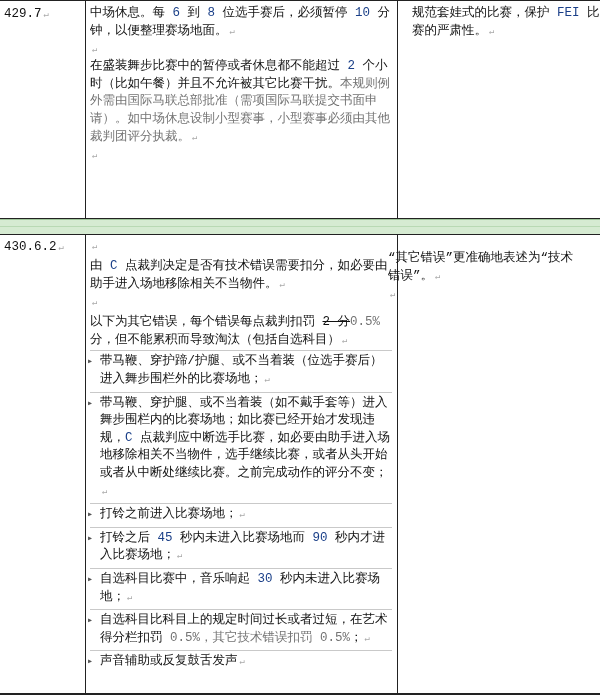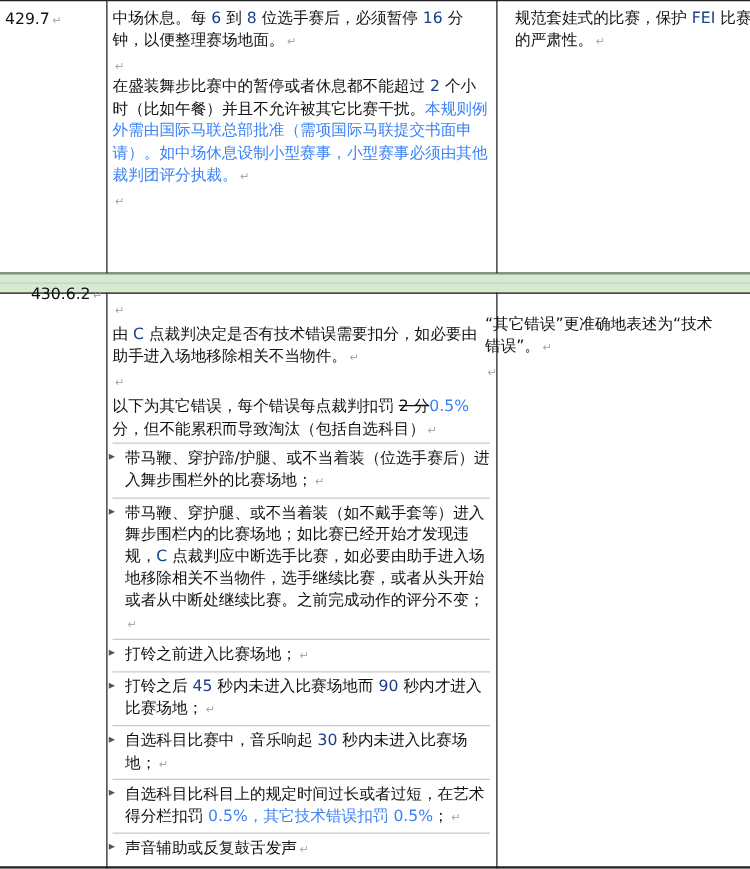--- a/index.html
+++ b/index.html
@@ -1,35 +1,35 @@
 <!DOCTYPE html>
 <html><head>
   <meta charset="utf-8">
   <style>
     html, body { margin: 0; padding: 0; background: #ffffff; }
     body {
       width: 600px; height: 695px; overflow: hidden; position: relative;
       font-family: "DejaVu Sans", "Liberation Sans", sans-serif;
       font-size: 12.5px; color: #111;
     }
-    .doc { position: absolute; left: 0; top: 0; width: 524px; height: 695px; }
+    .doc { position: absolute; left: 0; top: 0; width: 524px; height: 695px; font-family: Liberation Mono, monospace; }
     .vline { position: absolute; background: #222; width: 1px; }
     .hline { position: absolute; background: #222; height: 1px; left: 0; width: 600px; }
     .sep-band {
       position: absolute; left: 0; width: 600px; top: 219px; height: 14px;
       background: #d6ebd2;
       border-top: 1px solid #9fc69a; border-bottom: 1px solid #9fc69a;
     }
     .sep-band::after {
       content: ""; position: absolute; left: 0; right: 0; top: 6px; height: 1px; background: #b9d9b4;
     }
     .cell { position: absolute; line-height: 17.6px; }
     .cell p { margin: 0; }
     .num { color: #1a3f88; }
-    .red { color: #3b82f6; }
+    .red { color: #737373; }
     .strike { text-decoration: line-through; }
     .mark { color: #aaa; font-size: 9px; margin-left: 2px; }
     .blank { height: 17px; }
     .bullet-box {
       border-top: 1px solid #c9c9c9;
       padding: 2px 0 2px 0;
       position: relative;
     }
     .bullet-box .arrow { position: absolute; left: -3px; top: 2px; color: #555; font-size: 10px; }
     .bullet-box .txt { padding-left: 10px; display: block; }
@@ -50,31 +50,31 @@
   <div class="hline" style="top:234px;"></div>
   <div class="vline" style="left:85px; top:234px; height:461px;"></div>
   <div class="vline" style="left:397px; top:234px; height:461px;"></div>
   <div class="hline" style="top:693px; height:2px;"></div>
 
   <div class="cell" style="left:4px; top:6px; width:78px;">
     <span>429.7</span><span class="mark">↵</span>
   </div>
 
   <div class="cell" style="left:90px; top:5px; width:302px;">
-    <p><span>中场休息。每 </span><span class="num">6</span><span> 到 </span><span class="num">8</span><span> 位选手赛后，必须暂停 </span><span class="num">16</span><span> 分钟，以便整理赛场地面。</span><span class="mark">↵</span></p>
+    <p><span>中场休息。每 </span><span class="num">6</span><span> 到 </span><span class="num">8</span><span> 位选手赛后，必须暂停 </span><span class="num">10</span><span> 分钟，以便整理赛场地面。</span><span class="mark">↵</span></p>
     <p class="blank"><span class="mark">↵</span></p>
     <p><span>在盛装舞步比赛中的暂停或者休息都不能超过 </span><span class="num">2</span><span> 个小时（比如午餐）并且不允许被其它比赛干扰。</span><span class="red">本规则例外需由国际马联总部批准（需项国际马联提交书面申请）。如中场休息设制小型赛事，小型赛事必须由其他裁判团评分执裁。</span><span class="mark">↵</span></p>
     <p class="blank"><span class="mark">↵</span></p>
   </div>
 
   <div class="cell" style="left:412px; top:5px; width:194px;">
     <p><span>规范套娃式的比赛，保护 </span><span class="num">FEI</span><span> 比赛的严肃性。</span><span class="mark">↵</span></p>
   </div>
 
-  <div class="cell" style="left:4px; top:226px; width:78px;text-align:right;">
+  <div class="cell" style="left:4px; top:239px; width:78px;">
     <span>430.6.2</span><span class="mark">↵</span>
   </div>
 
   <div class="cell" style="left:90px; top:238px; width:302px;">
     <p class="blank" style="height:20px;"><span class="mark">↵</span></p>
     <p><span>由 </span><span class="num">C</span><span> 点裁判决定是否有技术错误需要扣分，如必要由助手进入场地移除相关不当物件。</span><span class="mark">↵</span></p>
     <p class="blank" style="height:20px;"><span class="mark">↵</span></p>
     <p><span>以下为其它错误，每个错误每点裁判扣罚 </span><span class="strike">2 分</span><span class="red">0.5%</span><span>分，但不能累积而导致淘汰（包括自选科目）</span><span class="mark">↵</span></p>
 
     <div class="bullet-box">

